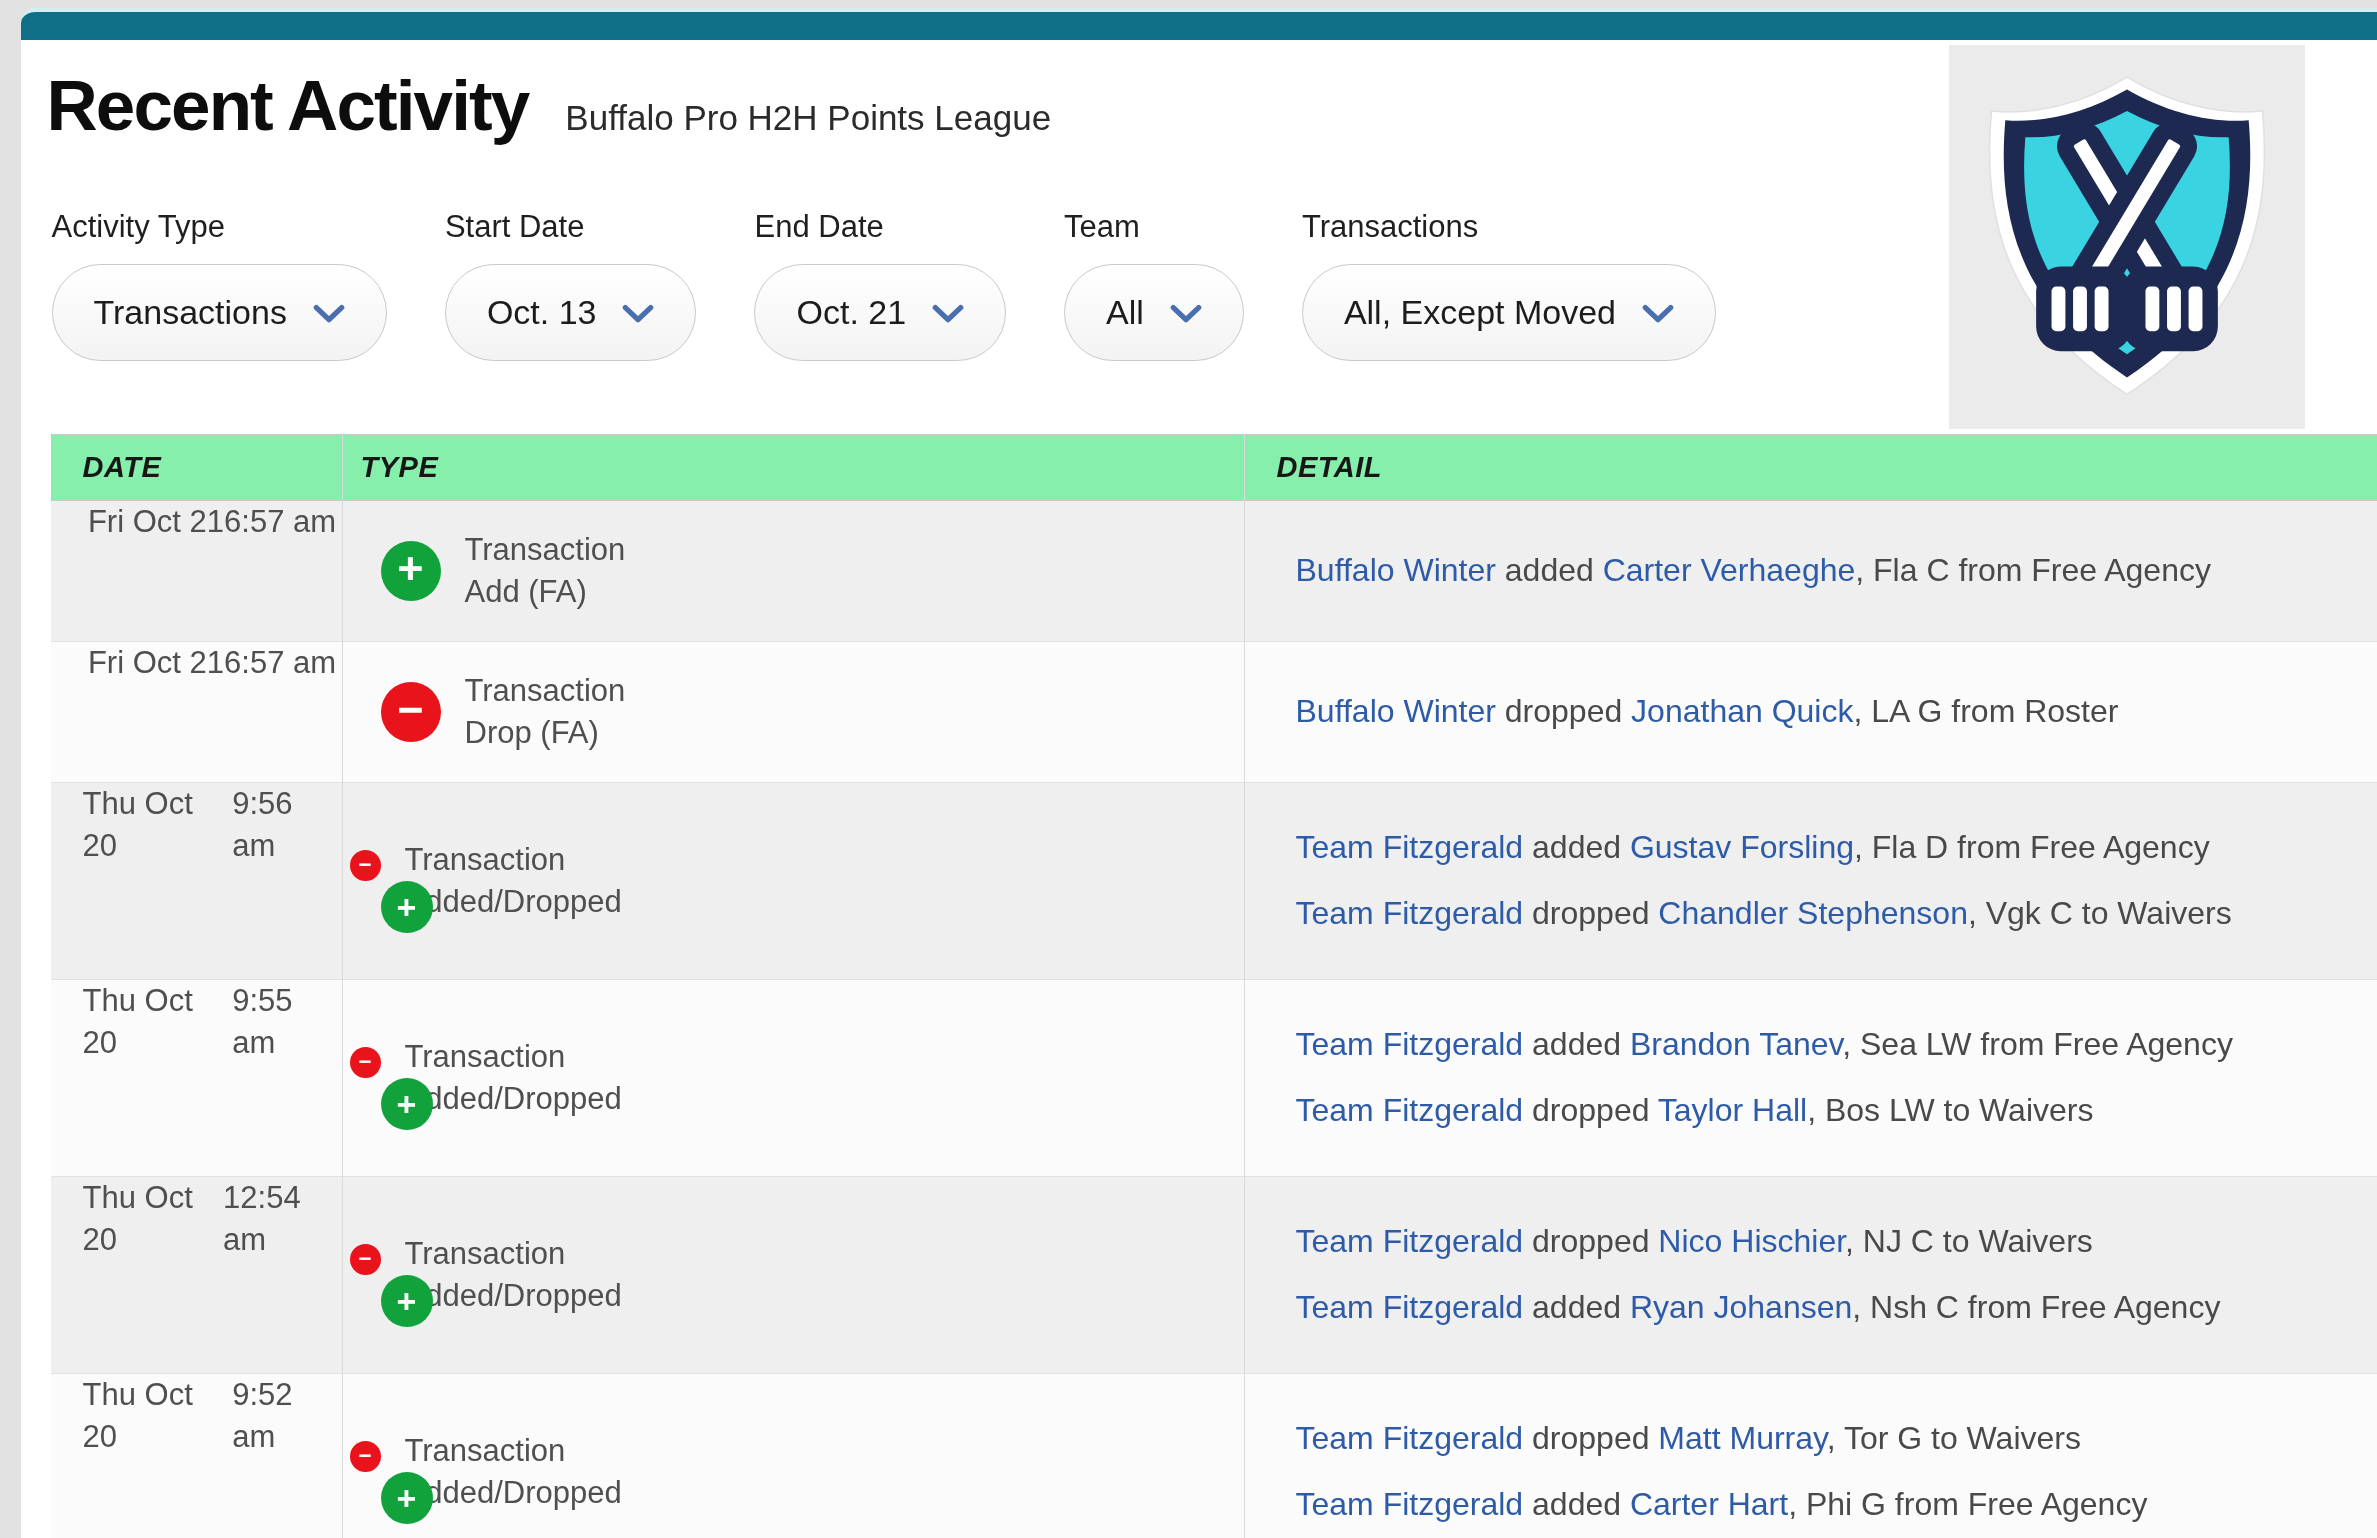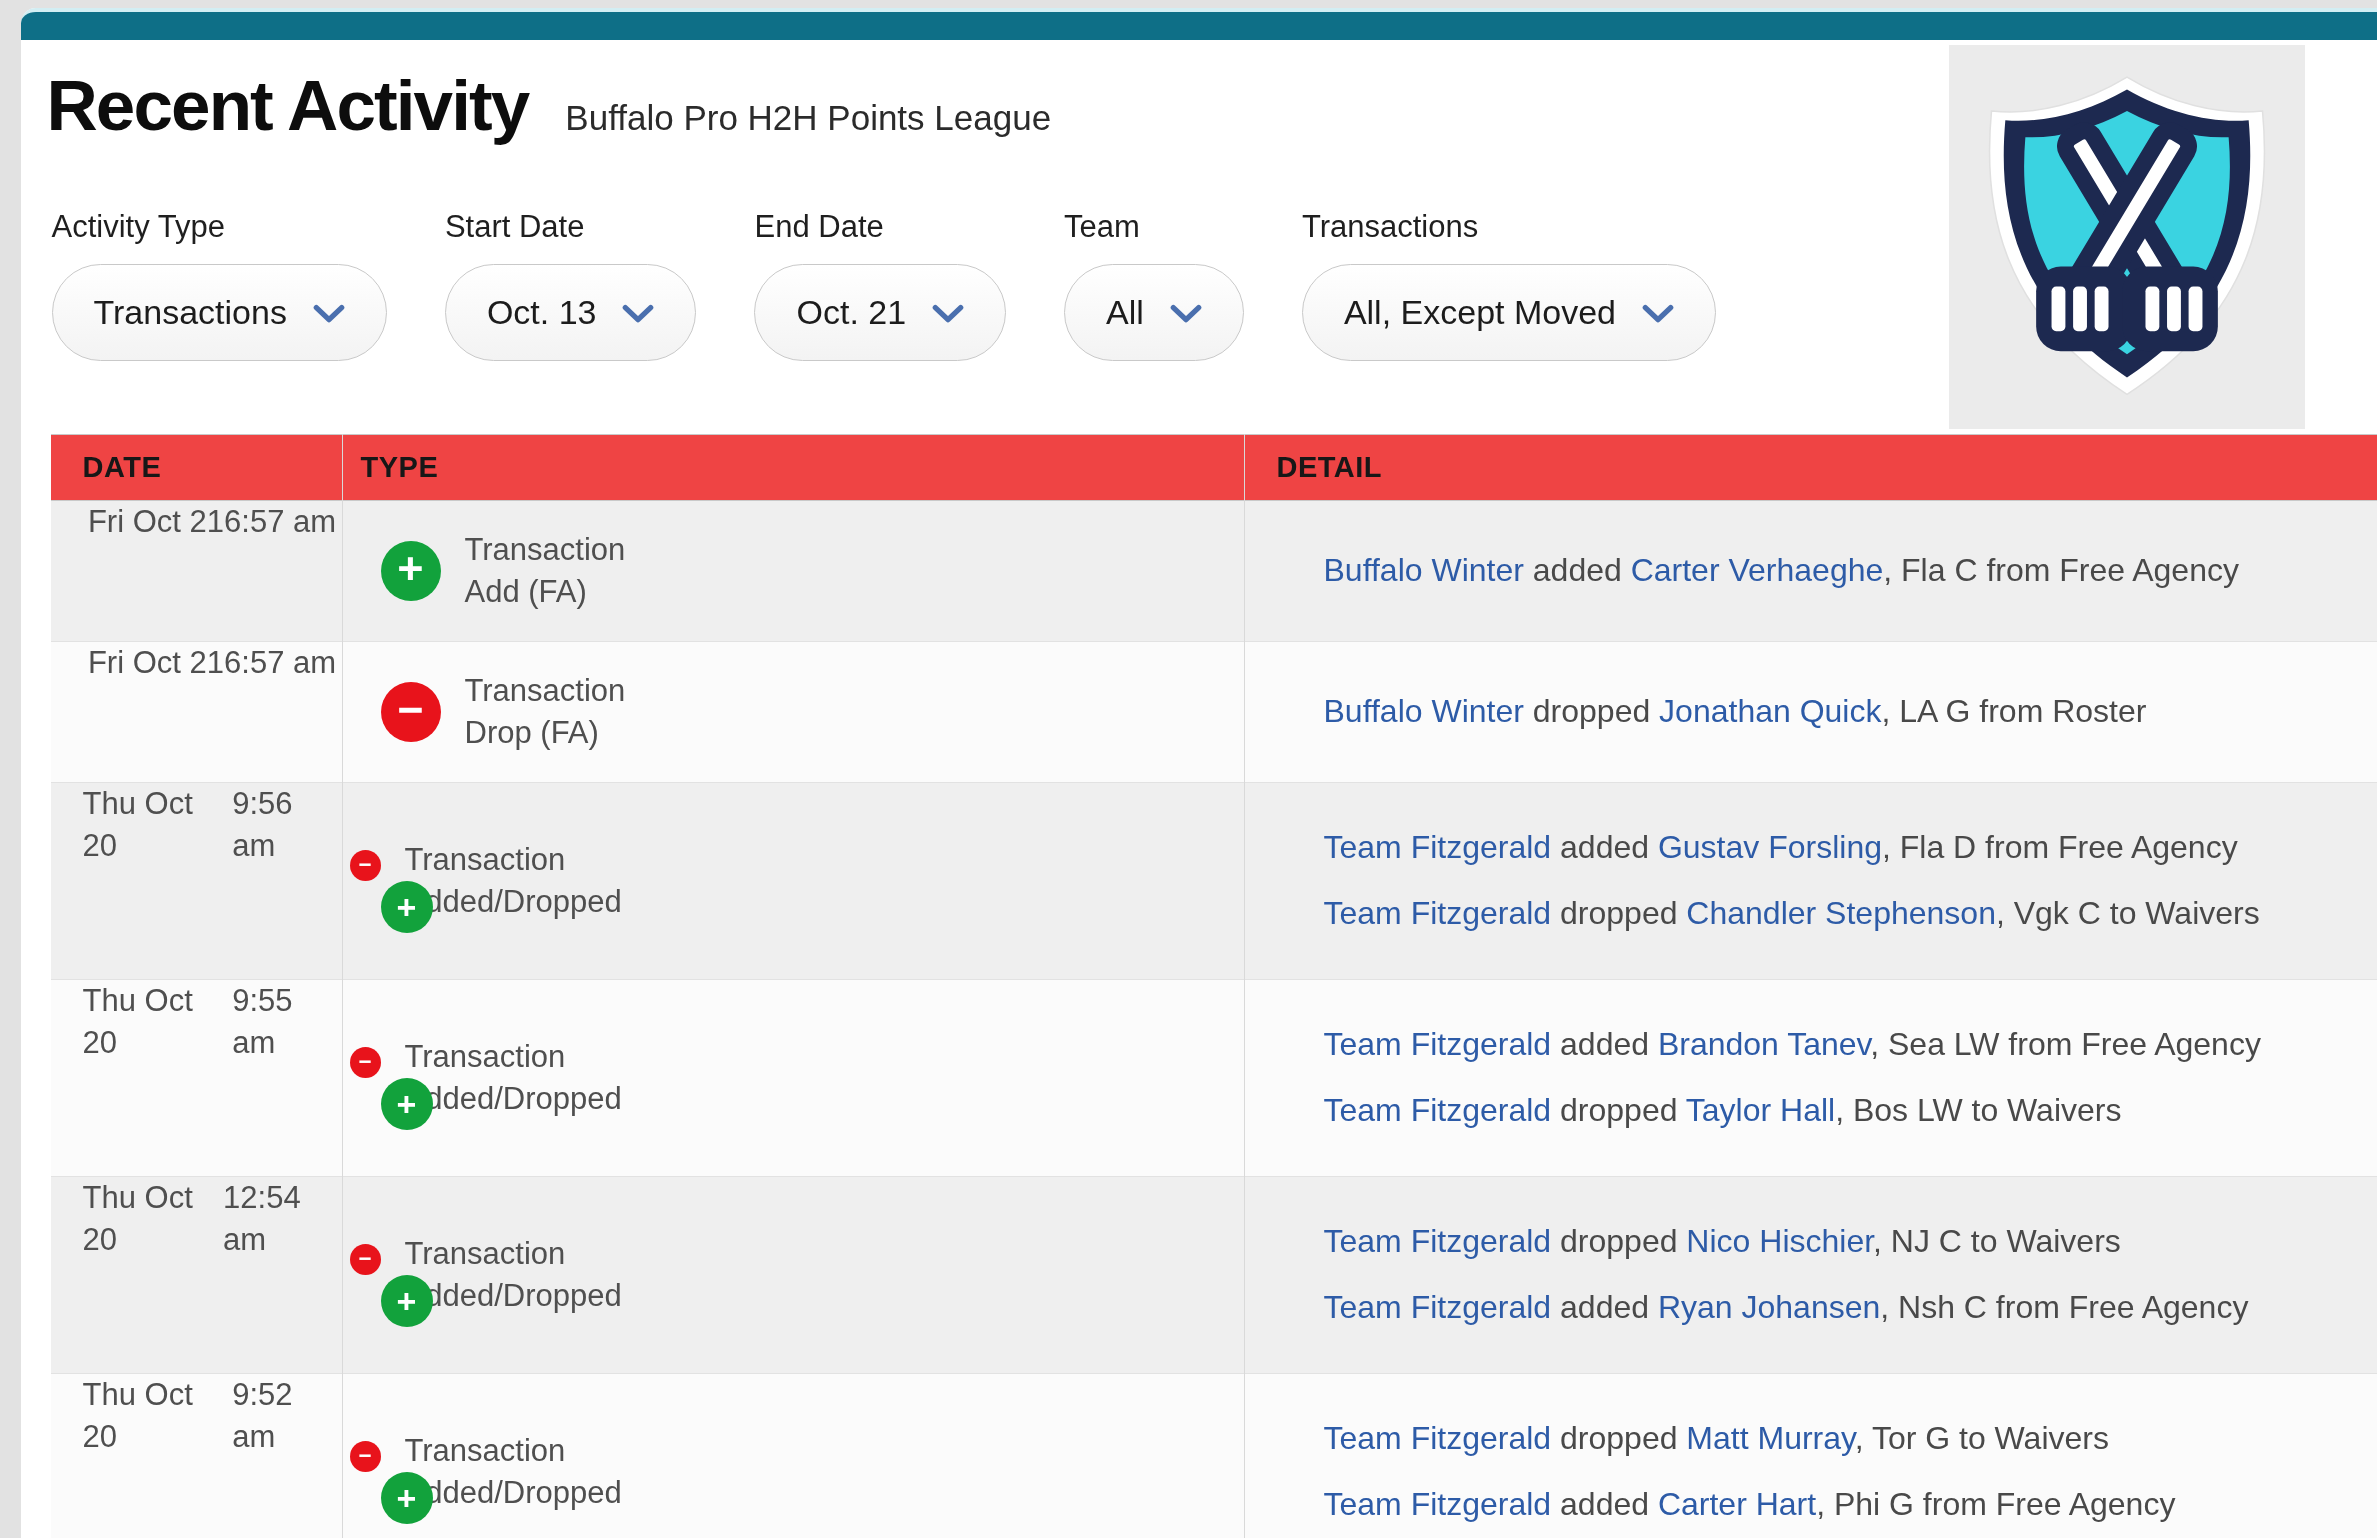--- a/index.html
+++ b/index.html
@@ -31,31 +31,31 @@
   .chev{width:32px;height:20.5px;margin-top:3.7px;}
   
   .logo-box{position:absolute;left:1928px;top:37px;width:356px;height:384px;background:#ebebeb;display:flex;align-items:center;justify-content:center;}
   .logo-box svg{width:308px;height:347px;}
   
   .table{position:absolute;left:30px;right:0;top:426px;bottom:0;box-shadow:inset 0.9px 0 0 #e5e5e5;}
   .table::before,.table::after{content:"";position:absolute;top:0;bottom:0;width:0.9px;background:#d9d9d9;z-index:5;}
   .table::before{left:291px;}
   .table::after{left:1193px;}
   .thead,.row{display:grid;grid-template-columns:291px 902px 1fr;}
-  .thead{height:65px;border-top:1.9px solid #c9c9c9;border-bottom:1.9px solid #c9c9c9;background:#ef4444;align-items:center;}
+  .thead{height:65px;border-top:1.9px solid #c9c9c9;border-bottom:1.9px solid #c9c9c9;background:#86efac;align-items:center;font-style:italic;}
   .th{font-size:29px;font-weight:700;color:#171717;letter-spacing:0.5px;}
   .th-date{padding-left:32px;}
   .th-type{padding-left:19px;}
   .th-detail{padding-left:33px;}
   .row{border-bottom:1.9px solid #e2e2e2;}
   .row.gray{background:#efefef;}
   .row.lite{background:#fbfbfb;}
   .c-date{display:flex;flex-direction:row;justify-content:center;padding-left:32px;font-size:31px;color:#4f4f4f;line-height:42px;}
   .c-type{display:flex;align-items:center;gap:24px;padding-left:39px;font-size:31px;color:#4f4f4f;line-height:42px;}
-  .c-detail{display:flex;flex-direction:column;justify-content:center;gap:22.4px;padding-left:80px;font-size:32px;color:#494949;line-height:43px;}
+  .c-detail{display:flex;flex-direction:column;justify-content:center;gap:22.4px;padding-left:52px;font-size:32px;color:#494949;line-height:43px;}
   .dline{white-space:nowrap;}
   .link{color:#2d5ba7;text-decoration:none;cursor:pointer;}
   
   .ic{display:flex;align-items:center;justify-content:center;border-radius:50%;color:#fff;font-weight:700;line-height:1;}
   .ic-add{background:#12a23c;}
   .ic-drop{background:#e8131b;}
   .ic-big{width:60px;height:60px;font-size:45px;padding-bottom:3.7px;box-sizing:border-box;}
   .combo{position:relative;width:62px;height:62px;flex:0 0 62px;}
   .combo .main{position:absolute;left:0;top:0;width:52px;height:52px;font-size:34px;}
   .combo .badge{position:absolute;right:0;bottom:0;width:31px;height:31px;font-size:22.4px;}

